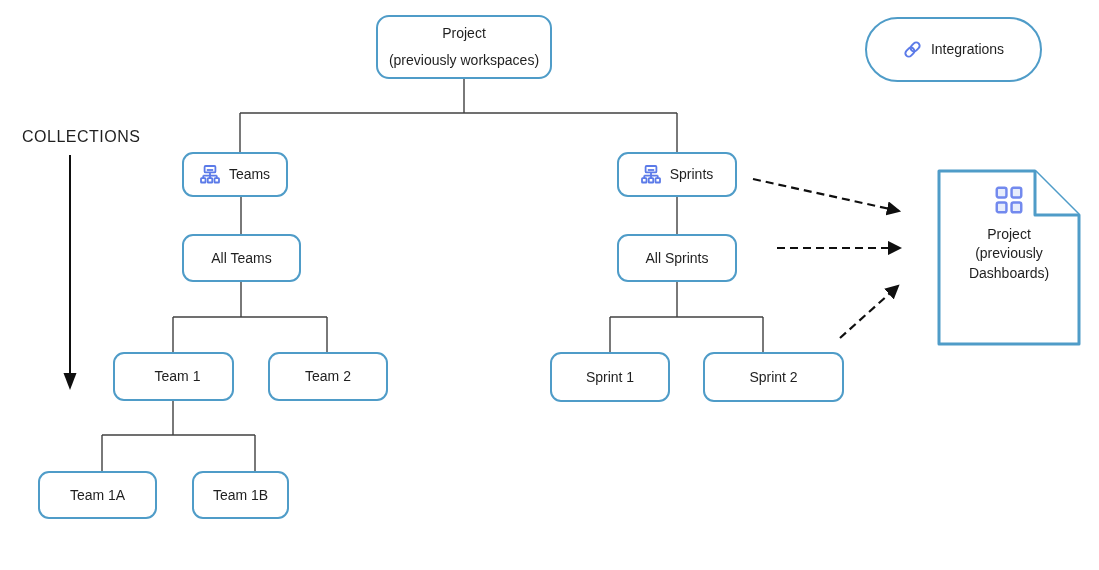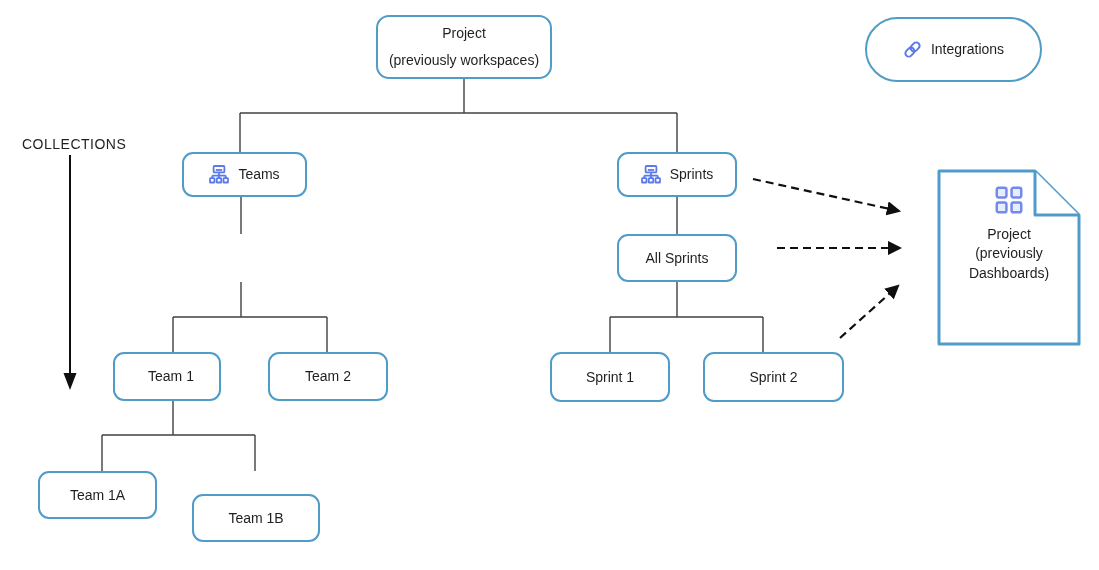--- a/index.html
+++ b/index.html
@@ -31,22 +31,22 @@
     gap:9px;
     font-size:14px;
     line-height:1.35;
     color:var(--text);
     z-index:2;
   }
   .node.multiline{flex-direction:column;gap:8px;}
   .pill{border-radius:33px;}
   .collections{
     position:absolute;
-    left:22px;top:136px;
-    font-size:14px;
+    left:22px;top:128px;
+    font-size:16px;
     letter-spacing:0.5px;
     z-index:2;
   }
   .doc-content{
     position:absolute;
     left:939px;top:186px;width:140px;height:150px;
     display:flex;flex-direction:column;
     align-items:center;justify-content:flex-start;
     text-align:center;
     font-size:14px;line-height:1.38;
@@ -118,21 +118,21 @@
   <div class="node pill" style="left:865px;top:17px;width:177px;height:65px;">
     <svg class="icon" width="19" height="19" viewBox="0 0 18 18">
       <g transform="rotate(-45 9 9)" fill="none" stroke="#5b7ae8" stroke-width="1.9">
         <rect x="0.8" y="5.8" width="9.4" height="6.4" rx="3.2"></rect>
         <rect x="7.8" y="5.8" width="9.4" height="6.4" rx="3.2"></rect>
       </g>
     </svg>
     <span>Integrations</span>
   </div>
 
-  <div class="node" style="left:182px;top:152px;width:125px;height:45px;">
+  <div class="node" style="left:182px;top:152px;width:106px;height:45px;">
     <svg class="icon" width="20" height="19" viewBox="0 0 20 19">
       <g fill="none" stroke="#5b7ae8" stroke-width="1.8">
         <rect x="4.6" y="1" width="10.8" height="6.4" rx="1"></rect>
         <path d="M6.8 5 H13.2"></path>
         <path d="M10 7.4 V10.6 M3.25 10.6 H16.75 M3.25 10.6 V13 M10 10.6 V13 M16.75 10.6 V13"></path>
         <rect x="1" y="13.2" width="4.5" height="4.3" rx="0.6"></rect>
         <rect x="7.75" y="13.2" width="4.5" height="4.3" rx="0.6"></rect>
         <rect x="14.5" y="13.2" width="4.5" height="4.3" rx="0.6"></rect>
       </g>
     </svg>
@@ -146,43 +146,46 @@
         <path d="M6.8 5 H13.2"></path>
         <path d="M10 7.4 V10.6 M3.25 10.6 H16.75 M3.25 10.6 V13 M10 10.6 V13 M16.75 10.6 V13"></path>
         <rect x="1" y="13.2" width="4.5" height="4.3" rx="0.6"></rect>
         <rect x="7.75" y="13.2" width="4.5" height="4.3" rx="0.6"></rect>
         <rect x="14.5" y="13.2" width="4.5" height="4.3" rx="0.6"></rect>
       </g>
     </svg>
     <span>Sprints</span>
   </div>
 
+  <div class="node" style="left:182px;top:234px;width:119px;height:48px;">
+    <span>All Teams</span>
+  </div>
 
   <div class="node" style="left:617px;top:234px;width:120px;height:48px;">
     <span>All Sprints</span>
   </div>
 
-  <div class="node" style="left:113px;top:352px;width:108px;height:49px;padding-left:8px;">
+  <div class="node" style="left:113px;top:352px;width:121px;height:49px;padding-left:8px;">
     <span>Team 1</span>
   </div>
   <div class="node" style="left:268px;top:352px;width:120px;height:49px;">
     <span>Team 2</span>
   </div>
 
   <div class="node" style="left:550px;top:352px;width:120px;height:50px;">
     <span>Sprint 1</span>
   </div>
   <div class="node" style="left:703px;top:352px;width:141px;height:50px;">
     <span>Sprint 2</span>
   </div>
 
   <div class="node" style="left:38px;top:471px;width:119px;height:48px;">
     <span>Team 1A</span>
   </div>
-  <div class="node" style="left:192px;top:494px;width:128px;height:48px;">
+  <div class="node" style="left:192px;top:471px;width:97px;height:48px;">
     <span>Team 1B</span>
   </div>
 
   <div class="doc-content">
     <svg class="icon doc-icon" width="28" height="28" viewBox="0 0 24 24">
       <g fill="#e7edfc" stroke="#7289ee" stroke-width="2.1">
         <rect x="1.5" y="1.5" width="8.3" height="8.3" rx="1.6"></rect>
         <rect x="14.2" y="1.5" width="8.3" height="8.3" rx="1.6"></rect>
         <rect x="1.5" y="14.2" width="8.3" height="8.3" rx="1.6"></rect>
         <rect x="14.2" y="14.2" width="8.3" height="8.3" rx="1.6"></rect>

